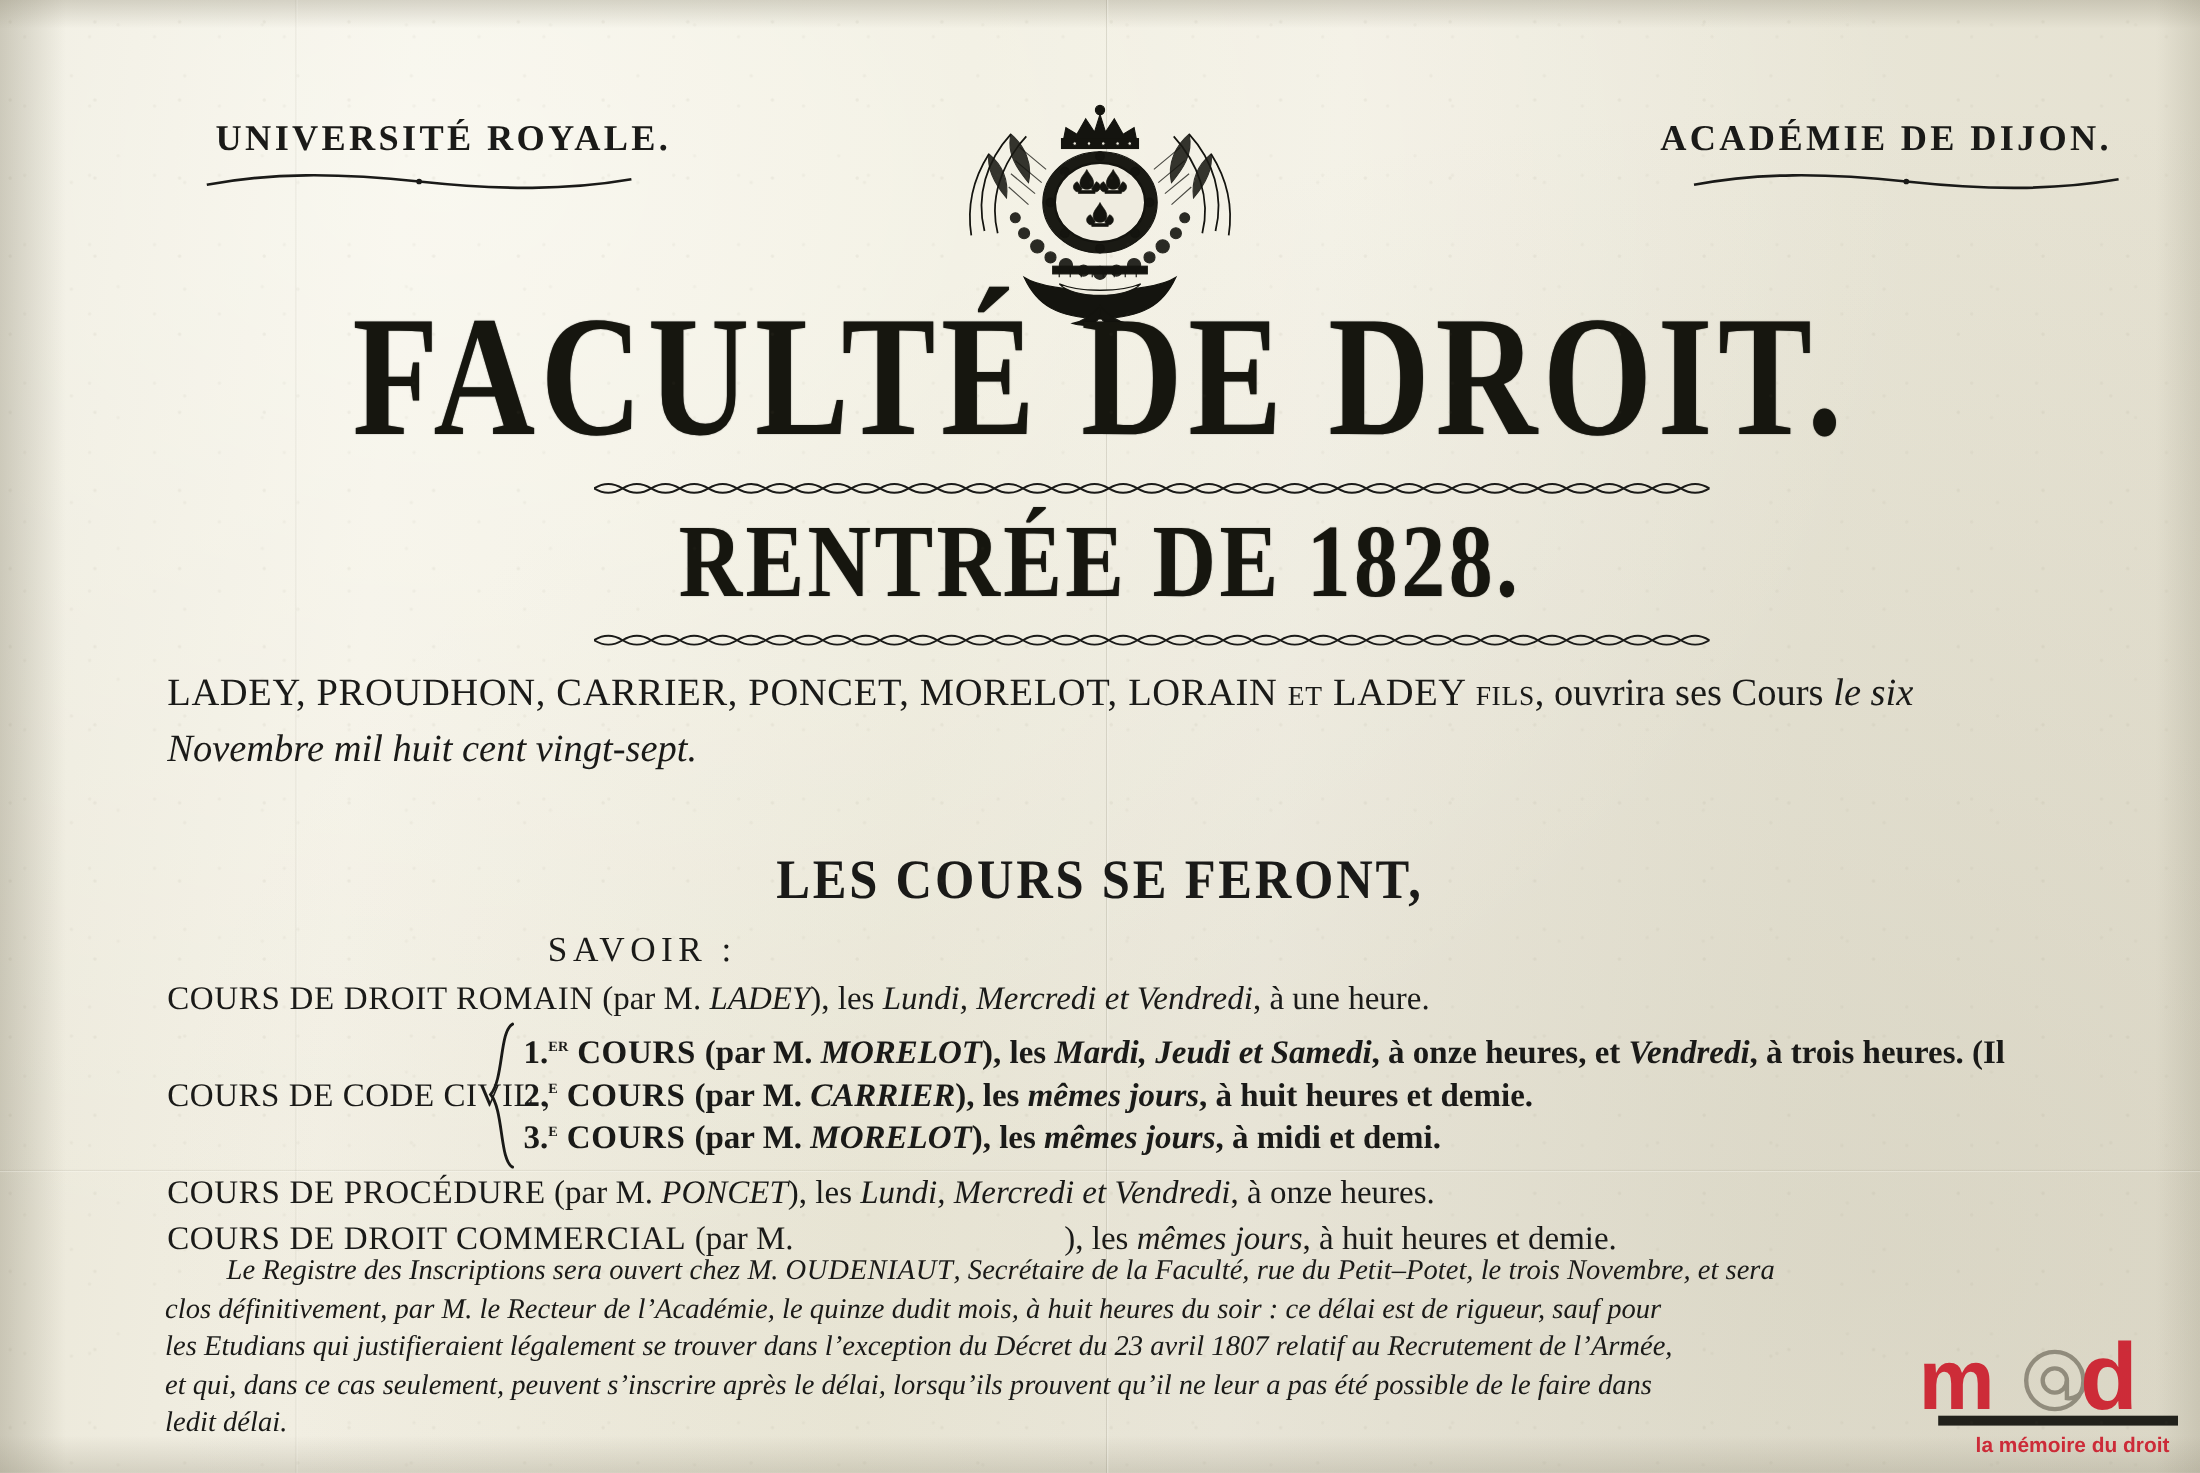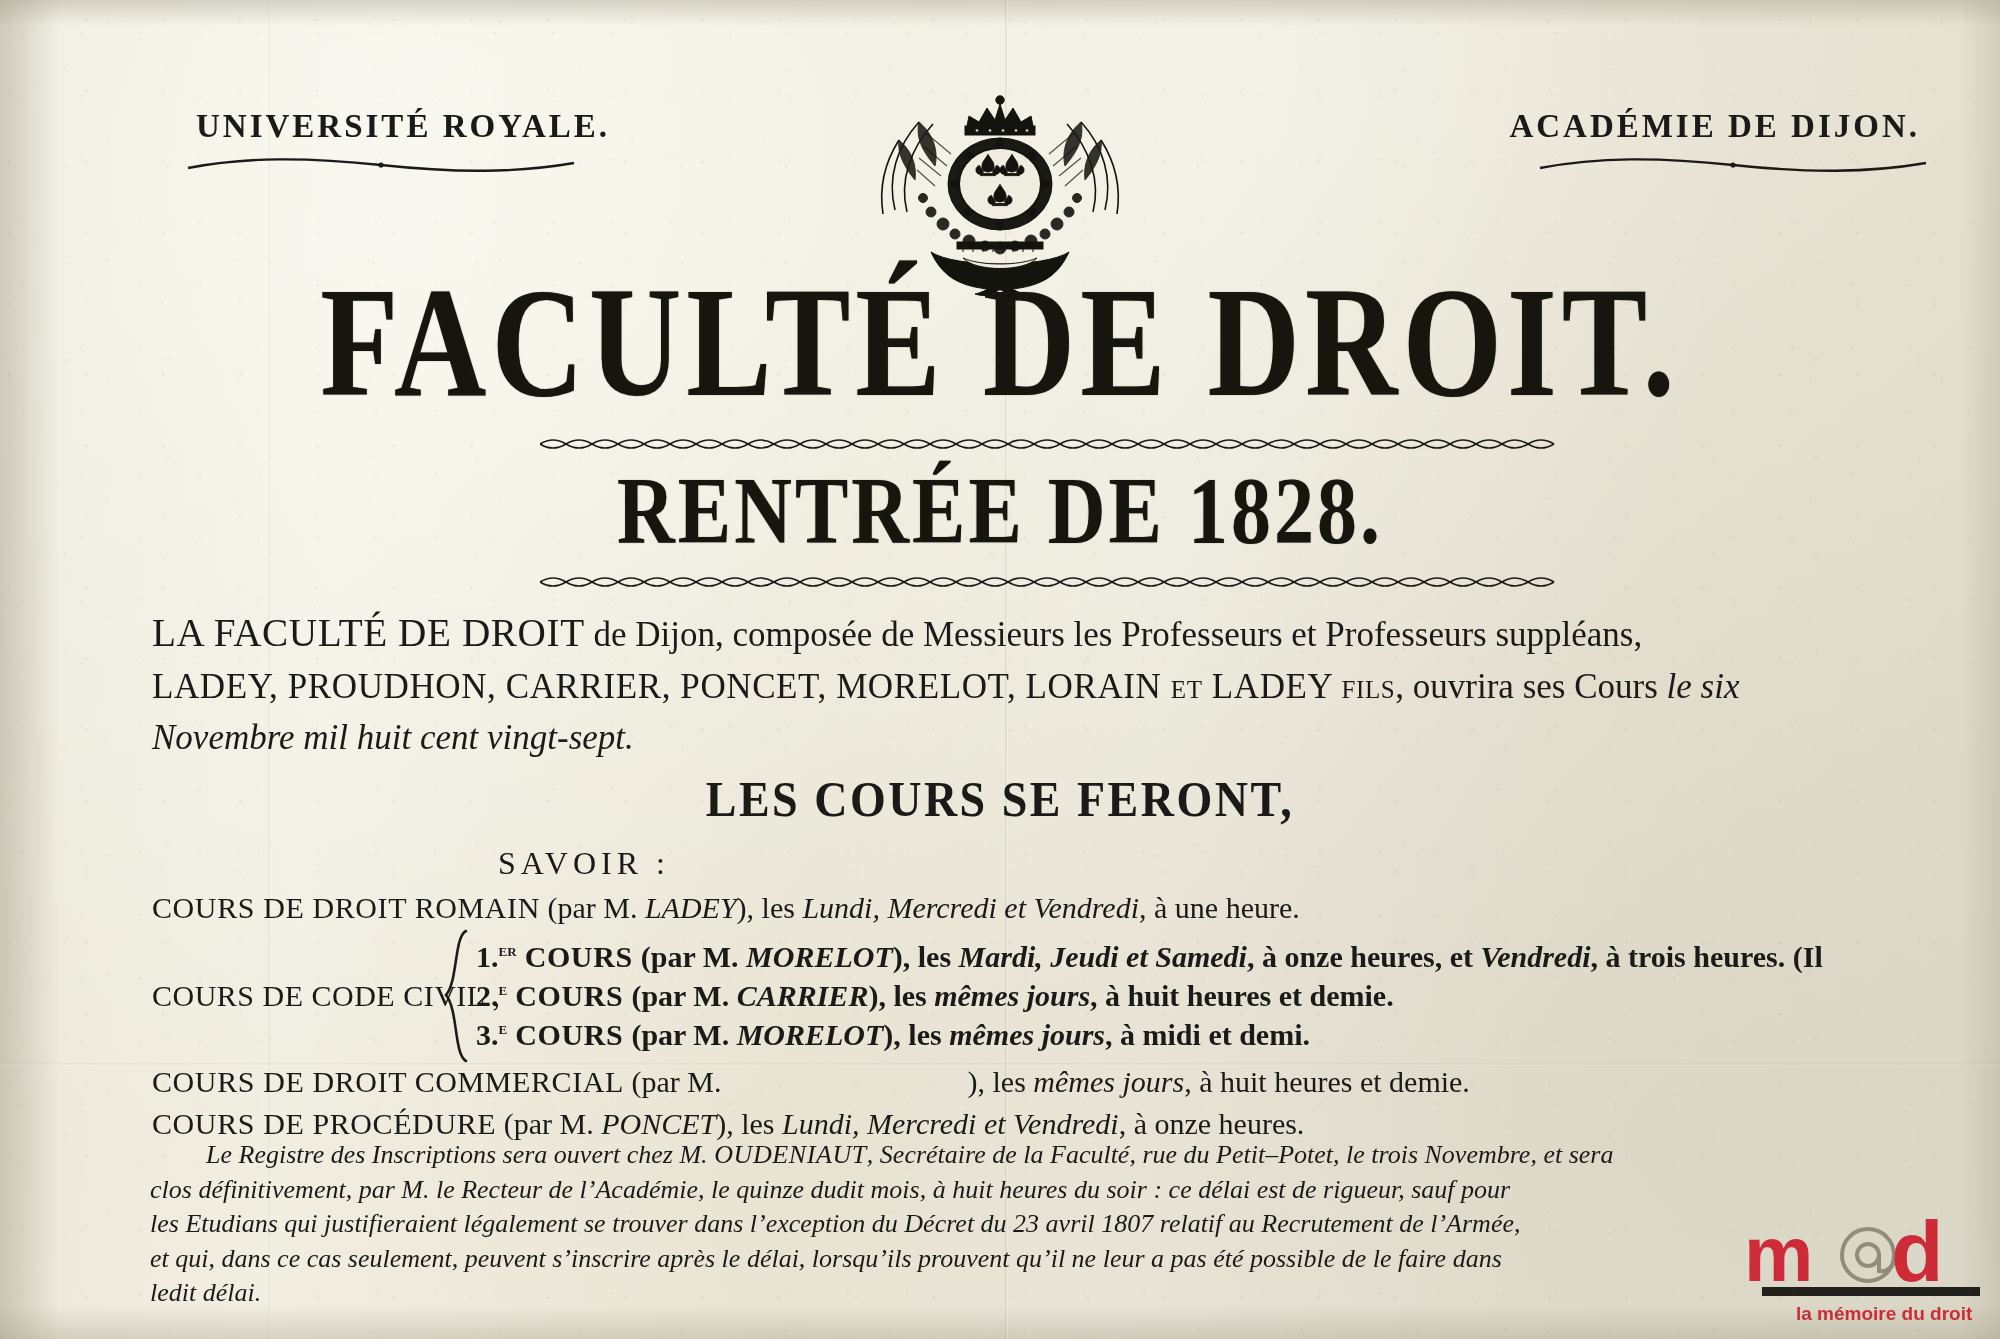--- a/index.html
+++ b/index.html
@@ -273,23 +273,20 @@
     <svg viewBox="0 0 1020 16" preserveAspectRatio="none">
       <g fill="none" stroke="#1a1a18" stroke-width="1.7">
         <path d="M0,8 Q13,0 26,8 T52,8 T78,8 T104,8 T130,8 T156,8 T182,8 T208,8 T234,8 T260,8 T286,8 T312,8 T338,8 T364,8 T390,8 T416,8 T442,8 T468,8 T494,8 T520,8 T546,8 T572,8 T598,8 T624,8 T650,8 T676,8 T702,8 T728,8 T754,8 T780,8 T806,8 T832,8 T858,8 T884,8 T910,8 T936,8 T962,8 T988,8 T1014,8"></path>
         <path d="M0,8 Q13,16 26,8 T52,8 T78,8 T104,8 T130,8 T156,8 T182,8 T208,8 T234,8 T260,8 T286,8 T312,8 T338,8 T364,8 T390,8 T416,8 T442,8 T468,8 T494,8 T520,8 T546,8 T572,8 T598,8 T624,8 T650,8 T676,8 T702,8 T728,8 T754,8 T780,8 T806,8 T832,8 T858,8 T884,8 T910,8 T936,8 T962,8 T988,8 T1014,8"></path>
       </g>
     </svg>
   </div>
 
   <div class="intro">
     <div class="ln">
-      <span class="sc" style="font-size:1.12em;">LA FACULTÉ DE DROIT</span><span> de Dijon, composée de Messieurs les Professeurs et Professeurs suppléans,</span>
-    </div>
-    <div class="ln">
       <span class="sc">LADEY, PROUDHON, CARRIER, PONCET, MORELOT, LORAIN et LADEY fils</span><span>, ouvrira ses Cours </span><span class="it">le six</span>
     </div>
     <div class="ln it">Novembre mil huit cent vingt-sept.</div>
   </div>
 
   <div id="les-cours">LES COURS SE FERONT,</div>
   <div id="savoir">SAVOIR :</div>
 
   <div class="courses">
 
@@ -310,26 +307,26 @@
         </div>
         <div class="sub">
           <span>2.</span><sup class="ord sc">e</sup><span class="sc"> COURS </span><span>(par M. </span><span class="it">CARRIER</span><span>), les </span><span class="it">mêmes jours</span><span>, à huit heures et demie.</span>
         </div>
         <div class="sub">
           <span>3.</span><sup class="ord sc">e</sup><span class="sc"> COURS </span><span>(par M. </span><span class="it">MORELOT</span><span>), les </span><span class="it">mêmes jours</span><span>, à midi et demi.</span>
         </div>
       </span>
     </div>
 
+    <div class="crow" id="row-procedure">
+      <span class="sc">COURS DE PROCÉDURE</span><span> (par M. </span><span class="it">PONCET</span><span>), les </span><span class="it">Lundi, Mercredi et Vendredi</span><span>, à onze heures.</span>
+    </div>
+
     <div class="crow">
       <span class="sc">COURS DE DROIT COMMERCIAL</span><span> (par M.</span><span class="gap"></span><span>), les </span><span class="it">mêmes jours</span><span>, à huit heures et demie.</span>
-    </div>
-
-    <div class="crow" id="row-procedure">
-      <span class="sc">COURS DE PROCÉDURE</span><span> (par M. </span><span class="it">PONCET</span><span>), les </span><span class="it">Lundi, Mercredi et Vendredi</span><span>, à onze heures.</span>
     </div>
 
   </div>
 
   <div class="closing">
     <span class="ln first"><span>Le Registre des Inscriptions sera ouvert chez M. </span><span class="sc">OUDENIAUT</span><span>, Secrétaire de la Faculté, rue du Petit–Potet, le trois Novembre, et sera</span></span>
     <span class="ln">clos définitivement, par M. le Recteur de l’Académie, le quinze dudit mois, à huit heures du soir : ce délai est de rigueur, sauf pour</span>
     <span class="ln">les Etudians qui justifieraient légalement se trouver dans l’exception du Décret du 23 avril 1807 relatif au Recrutement de l’Armée,</span>
     <span class="ln">et qui, dans ce cas seulement, peuvent s’inscrire après le délai, lorsqu’ils prouvent qu’il ne leur a pas été possible de le faire dans</span>
     <span class="ln">ledit délai.</span>

